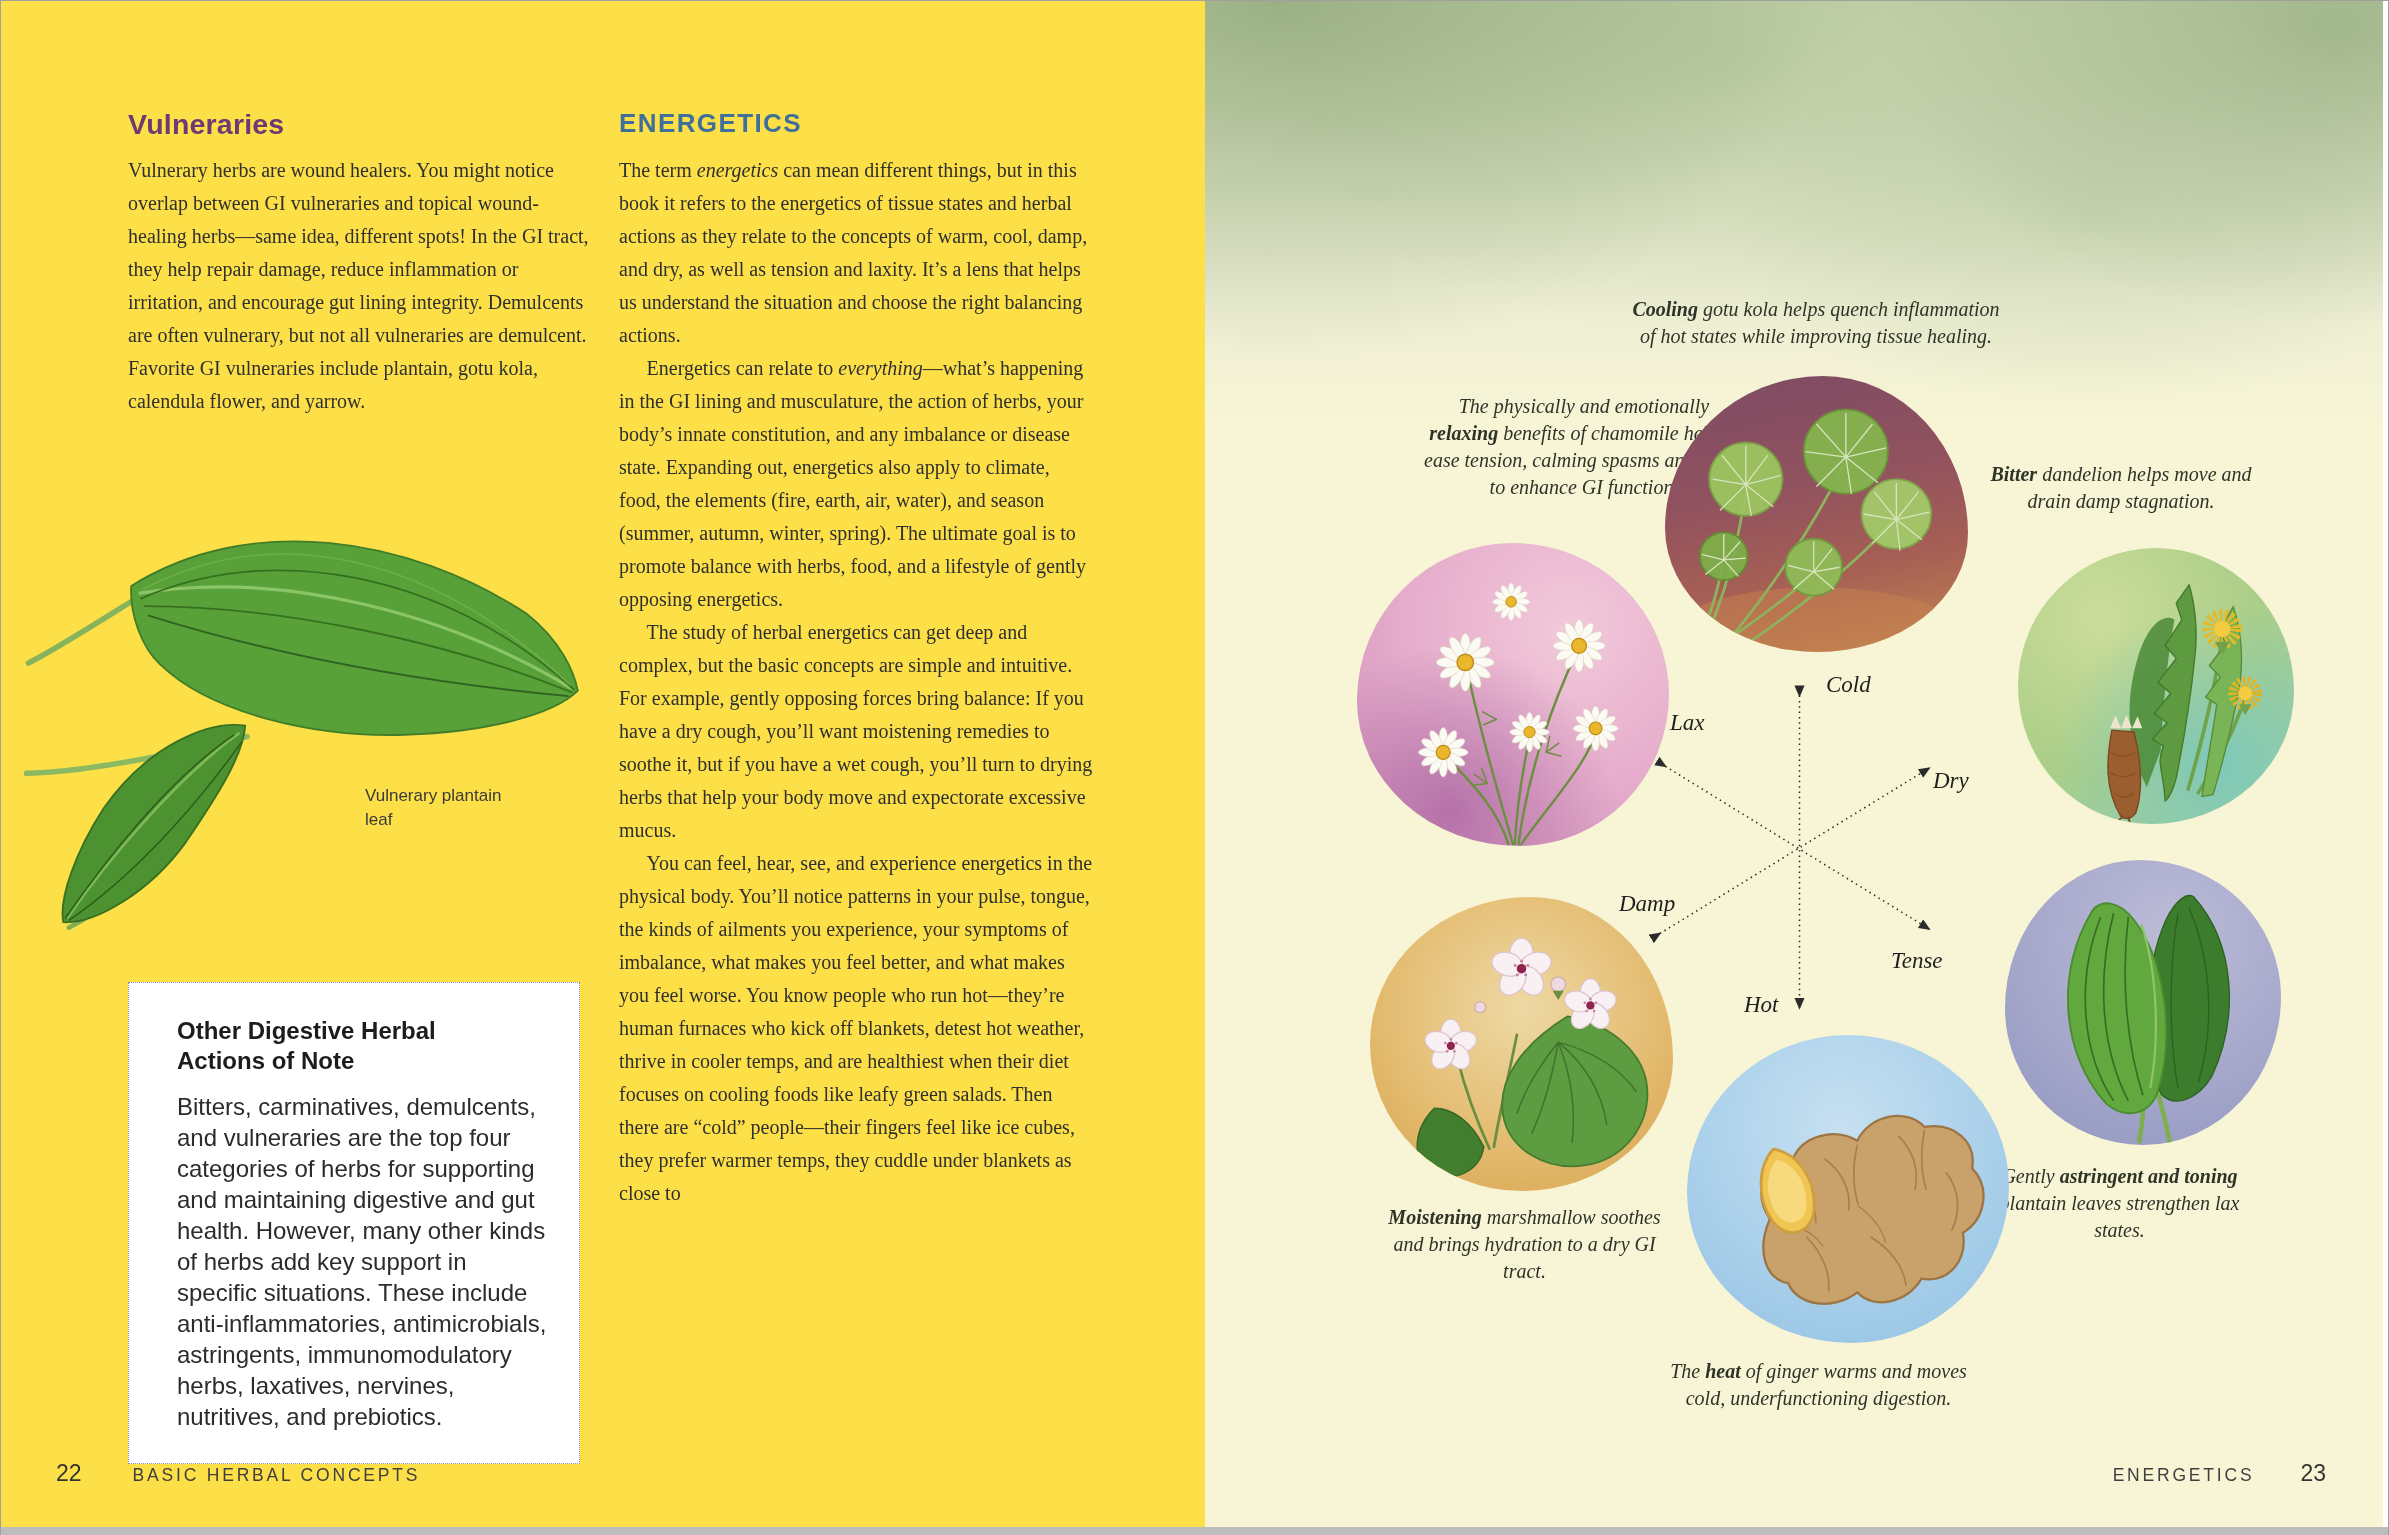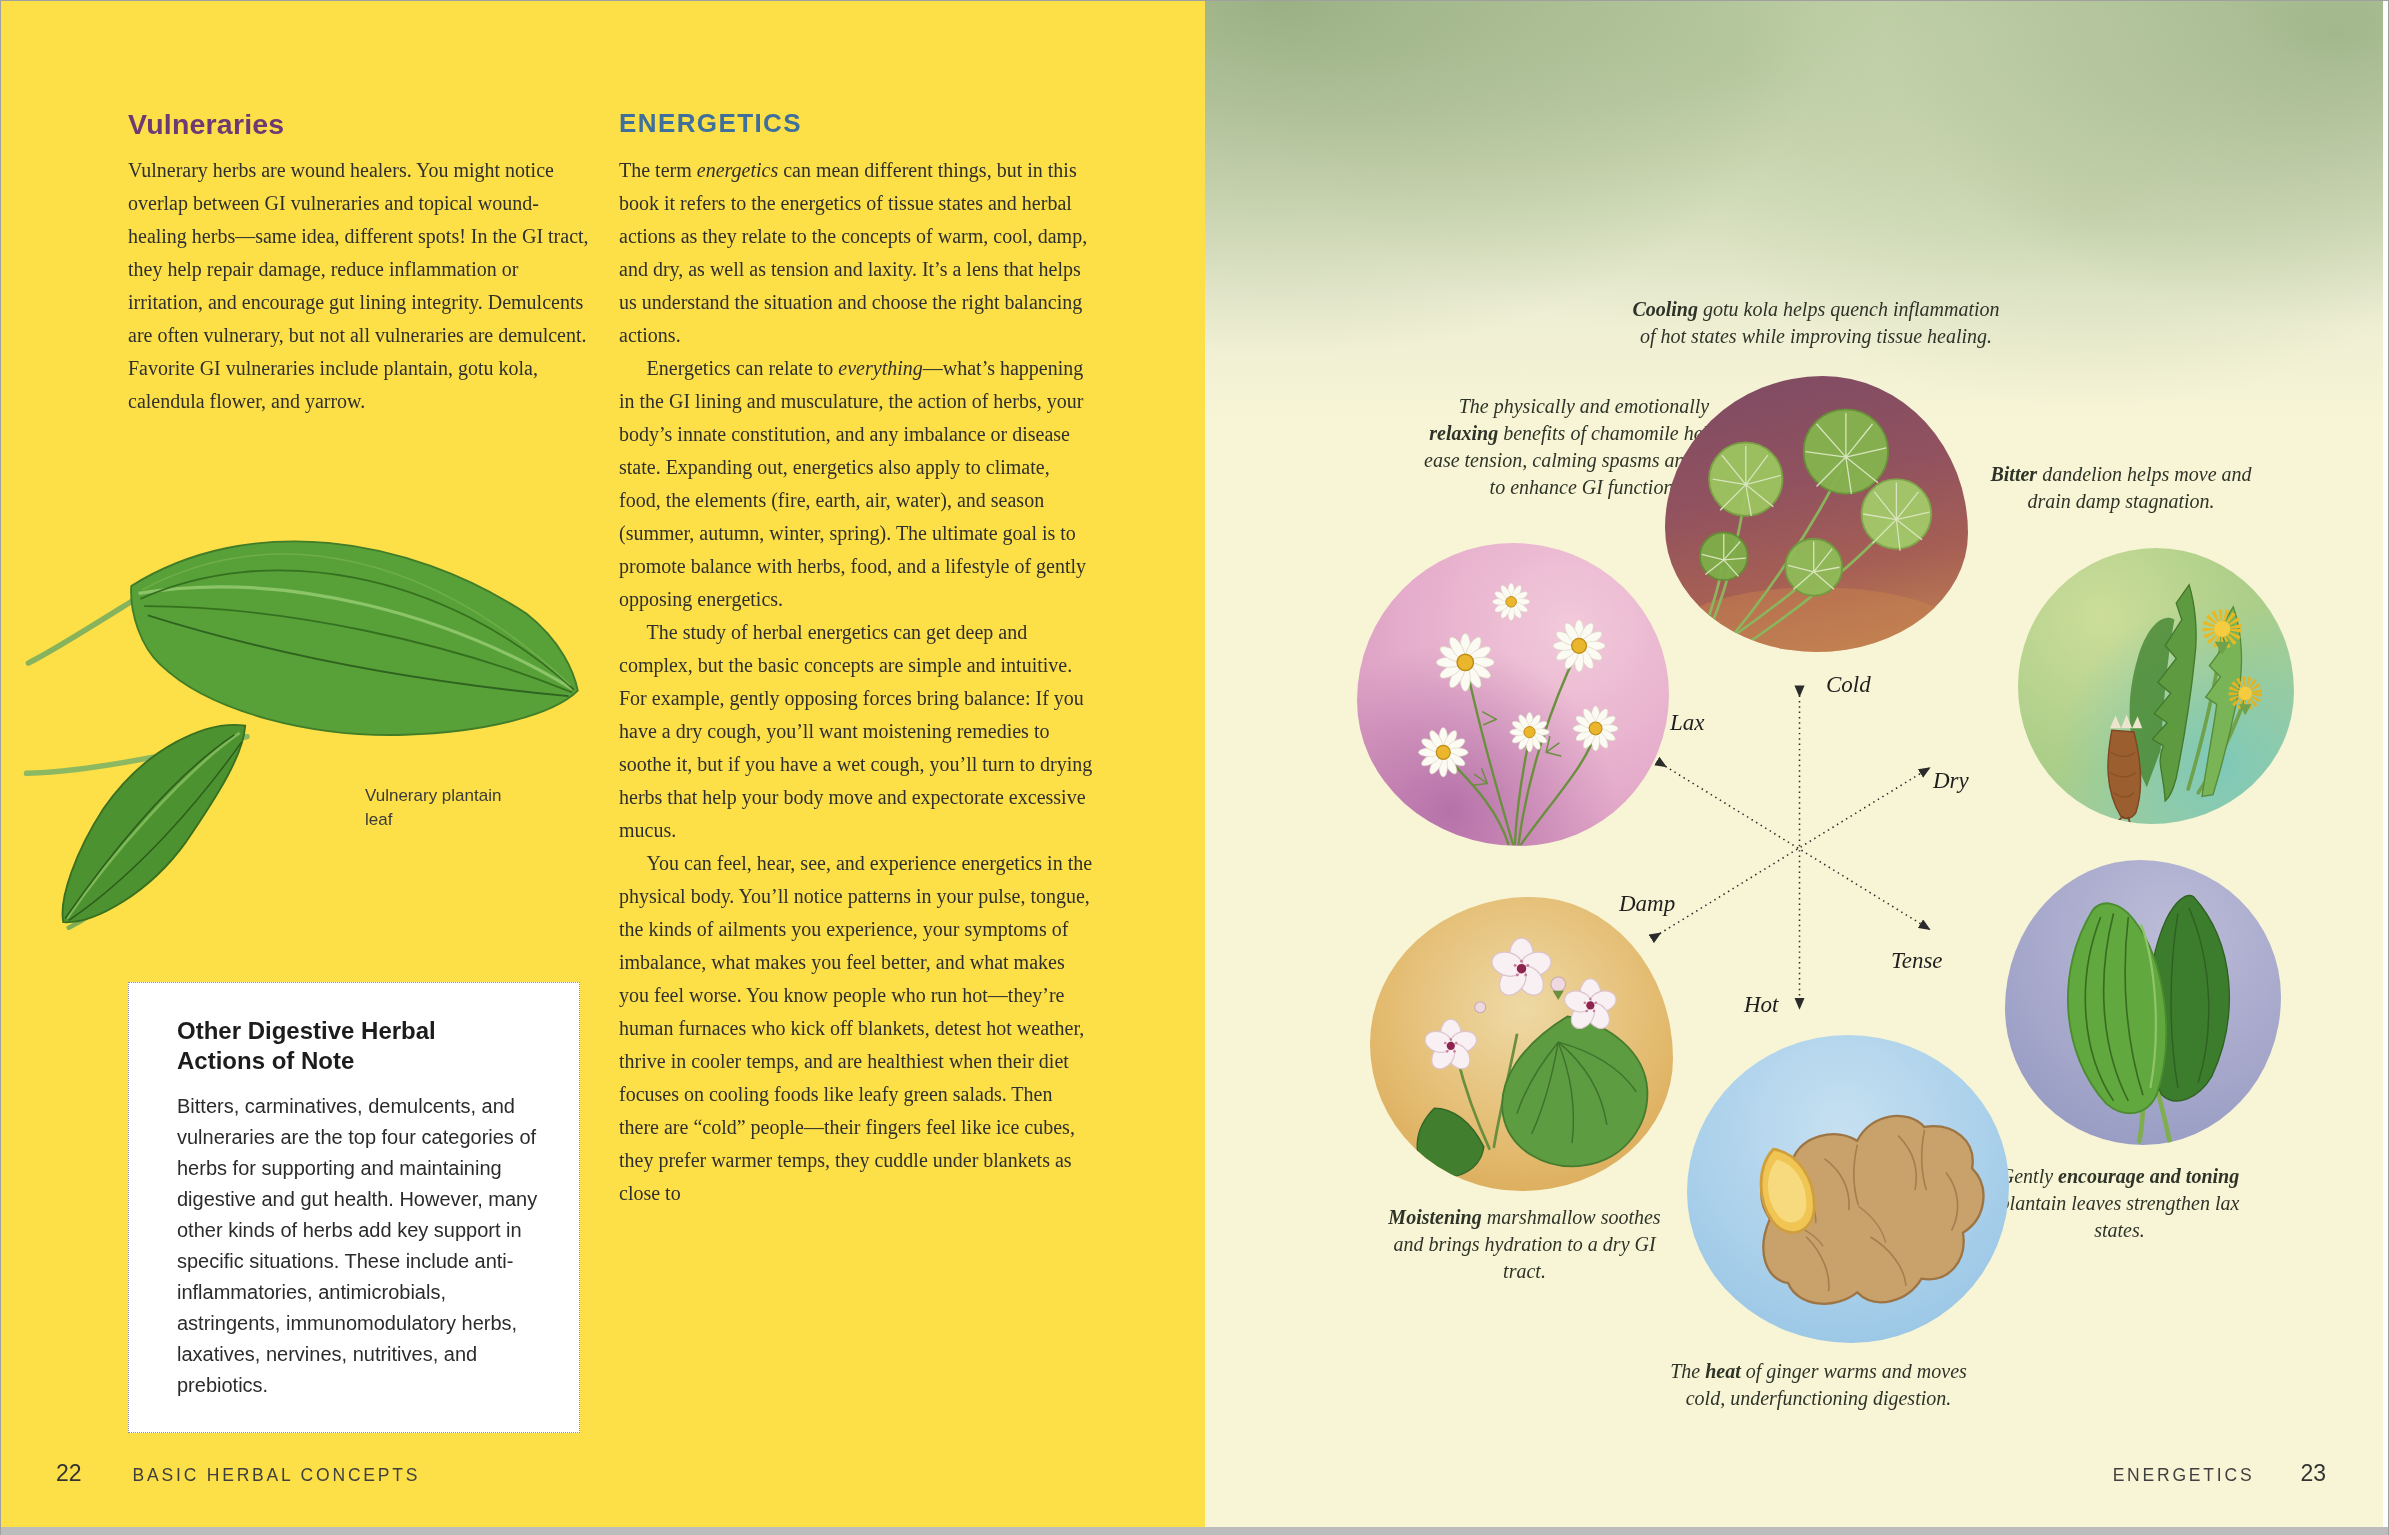--- a/index.html
+++ b/index.html
@@ -21,21 +21,21 @@
   .body-par.indent{text-indent:27.6px;}
 
   .leaf-art{position:absolute;left:9.2px;top:504px;width:588px;height:432px;}
   .leaf-caption{position:absolute;left:364px;top:783px;width:138px;
     font-family:"Liberation Sans",sans-serif;font-size:17px;line-height:24px;color:#3a3a3a;font-weight:400;}
 
   .note-box{position:absolute;left:127px;top:981px;width:452px;box-sizing:border-box;
     border:1.8px dotted #938aa4;padding:33px 27.6px 31px 48px;background:#fff;}
   .note-box h3{margin:0 0 14.7px 0;width:303px;font-family:"Liberation Sans",sans-serif;
     font-size:24px;line-height:30px;color:#1c1c1c;}
-  .note-box p{margin:0;font-family:"Liberation Sans",sans-serif;font-size:20px;
+  .note-box p{margin:0;font-family:"Liberation Sans",sans-serif;font-size:24px;
     line-height:31px;color:#2b2b2b;}
 
   .footer{position:absolute;display:flex;align-items:baseline;font-family:"Liberation Sans",sans-serif;color:#3c3c3c;}
   .footer .pn{font-size:23px;color:#333;}
   .footer .lbl{font-size:17.5px;letter-spacing:2.8px;color:#3f3f3f;}
   .footer-left{left:55px;top:1459px;gap:51px;}
   .footer-right{right:57px;top:1459px;gap:46px;}
 
   
   .page-right{position:absolute;left:1204px;top:0;width:1178px;height:1527px;
@@ -126,21 +126,21 @@
   </div>
 
   <div class="page-right">
 
 
     <div class="annotation" style="left:427px;top:287px;width:368px;"><span style="font-weight: bold;">Cooling </span><span>gotu kola helps quench inflammation of hot states while improving tissue healing.</span></div>
     <div class="annotation" style="left:218px;top:384px;width:322px;"><span>The physically and emotionally </span><span style="font-weight: bold;">relaxing</span><span> benefits of chamomile help to ease tension, calming spasms and mood to enhance GI function.</span></div>
     <div class="annotation" style="left:769px;top:452px;width:294px;"><span style="font-weight: bold;">Bitter</span><span> dandelion helps move and drain damp stagnation.</span></div>
     <div class="annotation" style="left:168px;top:1195px;width:303px;"><span style="font-weight: bold;">Moistening</span><span> marshmallow soothes and brings hydration to a dry GI tract.</span></div>
     <div class="annotation" style="left:448px;top:1349px;width:331px;"><span>The </span><span style="font-weight: bold;">heat</span><span> of ginger warms and moves cold, underfunctioning digestion.</span></div>
-    <div class="annotation" style="left:772px;top:1154px;width:285px;"><span>Gently </span><span style="font-weight: bold;">encourage and toning</span><span> plantain leaves strengthen lax states.</span></div>
+    <div class="annotation" style="left:772px;top:1154px;width:285px;"><span>Gently </span><span style="font-weight: bold;">astringent and toning</span><span> plantain leaves strengthen lax states.</span></div>
 
     <div class="herb-circle c-chamomile">
       <svg viewBox="0 0 340 330">
         <defs>
           <g id="daisy">
             <g fill="#fcfbf3" stroke="#d9d4c0" stroke-width="0.7">
               <ellipse cx="0" cy="-17" rx="5.2" ry="13"></ellipse>
                 <ellipse cx="0" cy="-17" rx="5.2" ry="13" transform="rotate(30)"></ellipse>
               <ellipse cx="0" cy="-17" rx="5.2" ry="13" transform="rotate(60)"></ellipse>
                 <ellipse cx="0" cy="-17" rx="5.2" ry="13" transform="rotate(90)"></ellipse>

